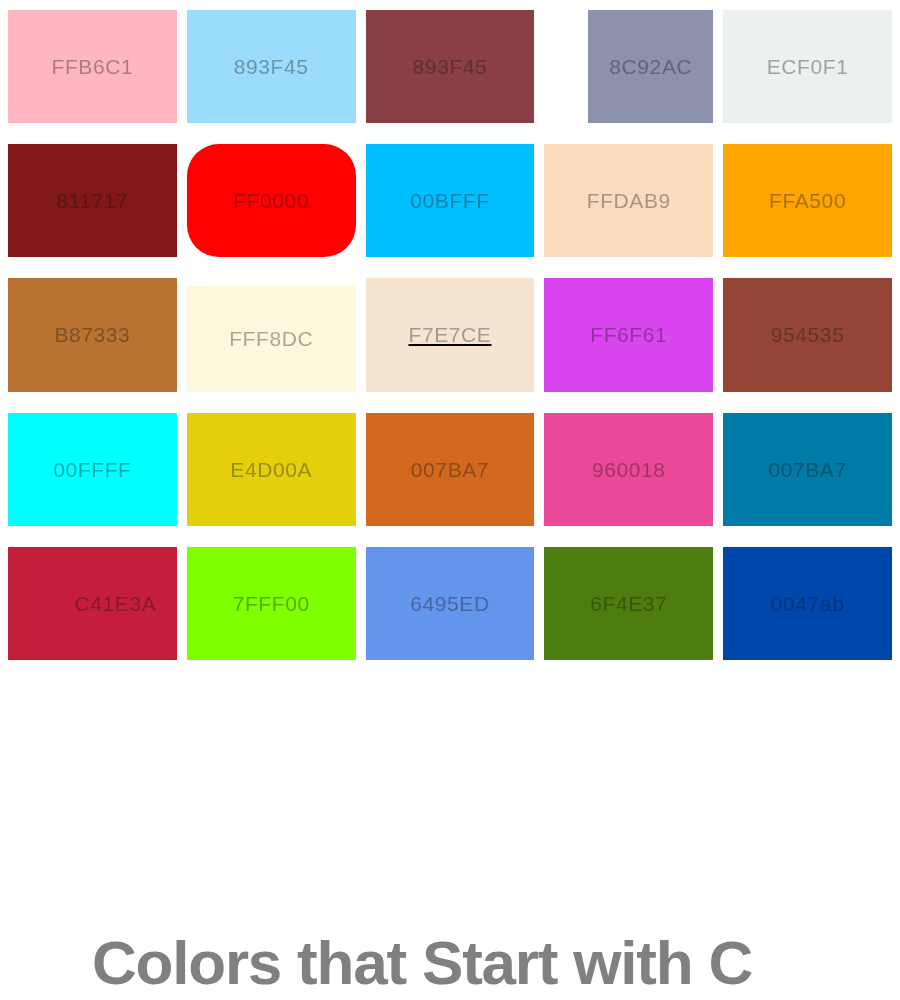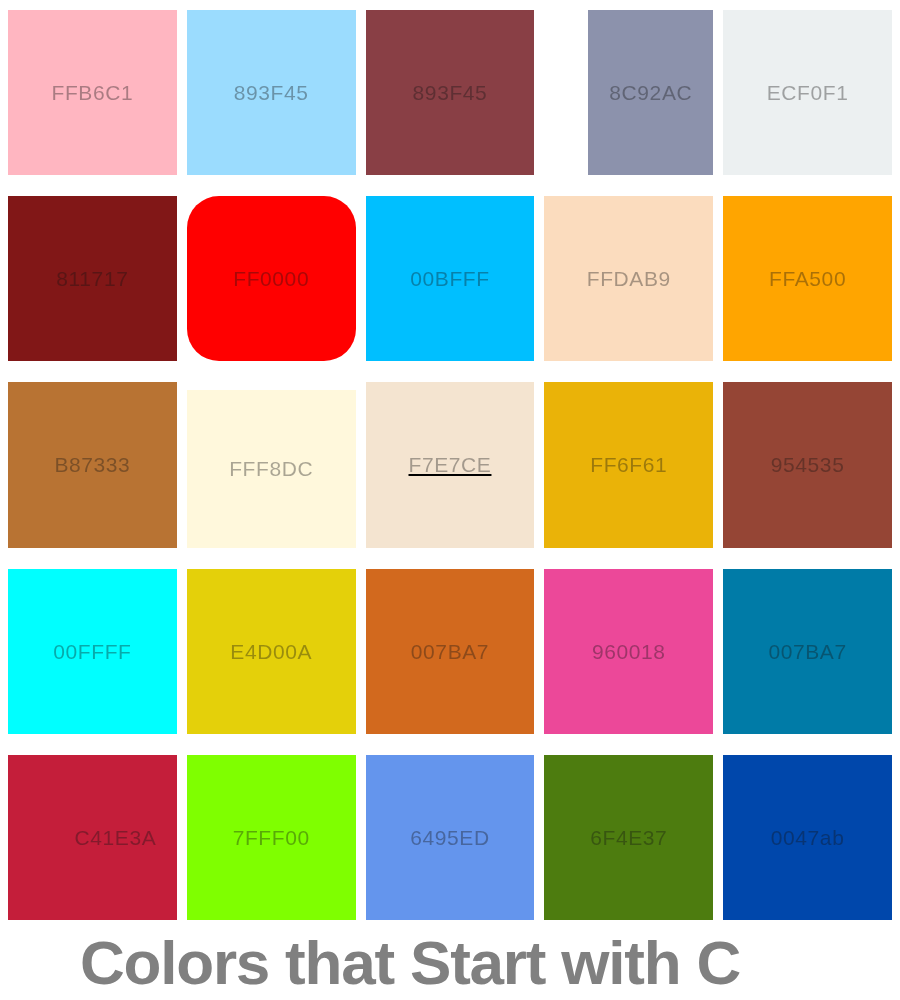--- a/index.html
+++ b/index.html
@@ -20,21 +20,21 @@
     height: 1000px;
     background: #ffffff;
     box-sizing: border-box;
   }
 
   #palette-grid {
     position: absolute;
     left: 8px;
     top: 10px;
     width: 884px;
-    height: 910px;
+    height: 650px;
     display: grid;
     grid-template-columns: repeat(5, 1fr);
     grid-template-rows: repeat(5, 1fr);
     column-gap: 10px;
     row-gap: 21px;
   }
 
   .swatch {
     position: relative;
     display: flex;
@@ -49,21 +49,21 @@
     font-weight: 400;
     letter-spacing: 0.6px;
     color: rgba(20, 20, 20, 0.36);
     user-select: none;
     white-space: nowrap;
     line-height: 1;
   }
 
   #title-bar {
     position: absolute;
-    left: 4px;
+    left: 16px;
     top: 925px;
     width: 812px;
     height: 75px;
     display: flex;
     align-items: center;
     justify-content: center;
   }
 
   #page-title {
     font-family: "Liberation Sans", sans-serif;
@@ -113,21 +113,21 @@
       </div>
       <div class="swatch" style="background-color: rgb(184, 115, 51);">
         <span class="swatch-label">B87333</span>
       </div>
       <div class="swatch" style="background-color: rgb(255, 248, 220); margin-top: 8px;">
         <span class="swatch-label">FFF8DC</span>
       </div>
       <div class="swatch" style="background-color: rgb(244, 228, 208); text-decoration: underline;">
         <span class="swatch-label">F7E7CE</span>
       </div>
-      <div class="swatch" style="background-color: #eab308;">
+      <div class="swatch" style="background-color: #d946ef;">
         <span class="swatch-label">FF6F61</span>
       </div>
       <div class="swatch" style="background-color: rgb(149, 69, 53);">
         <span class="swatch-label">954535</span>
       </div>
       <div class="swatch" style="background-color: rgb(0, 255, 255);">
         <span class="swatch-label">00FFFF</span>
       </div>
       <div class="swatch" style="background-color: rgb(228, 208, 10);">
         <span class="swatch-label">E4D00A</span>

